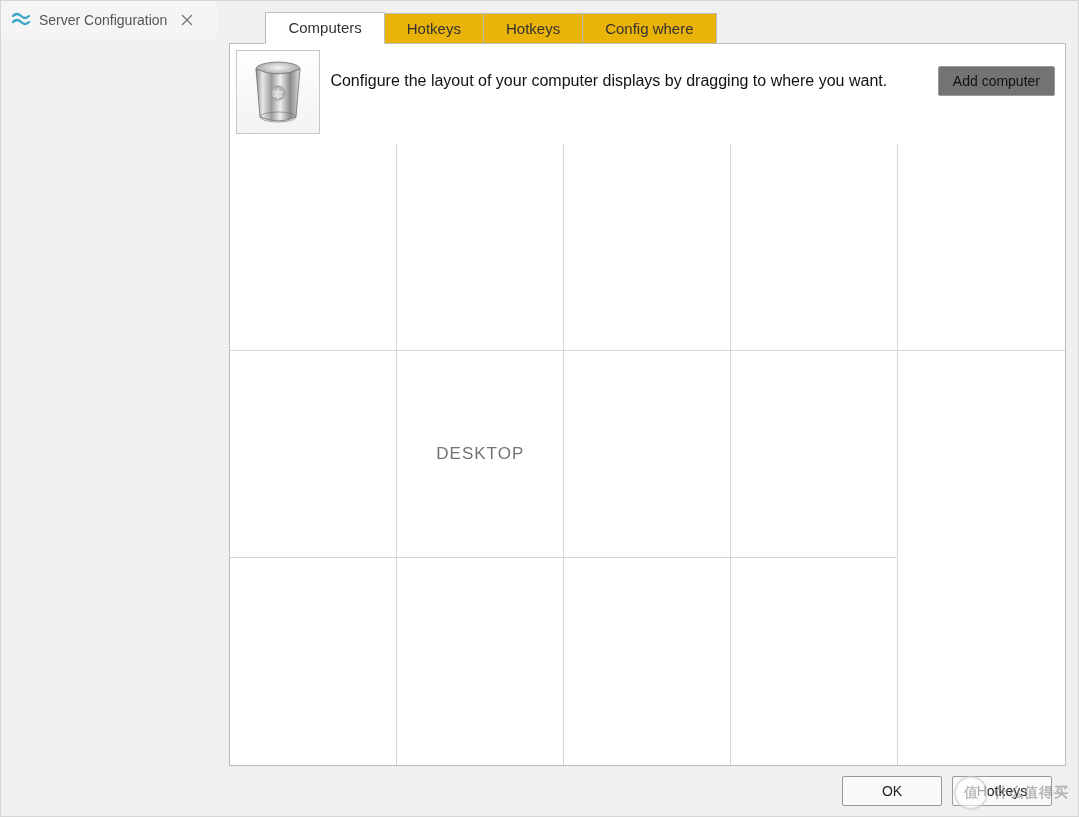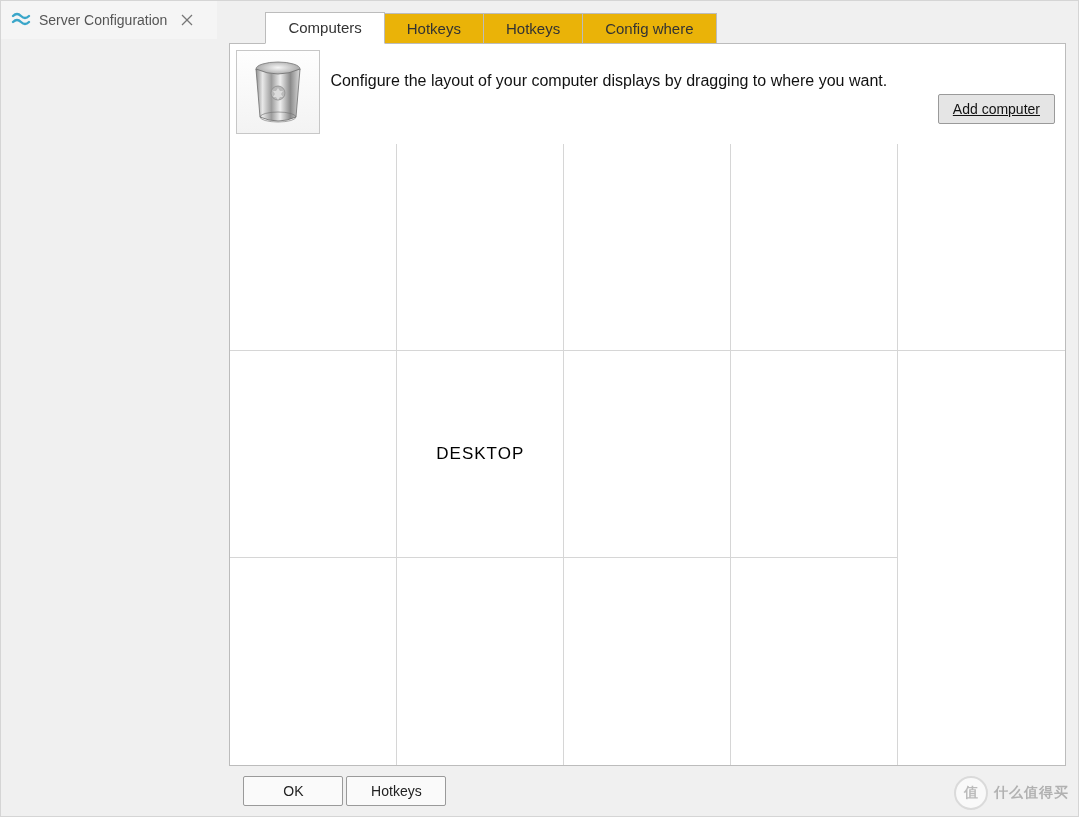--- a/index.html
+++ b/index.html
@@ -88,58 +88,57 @@
     display: flex; align-items: center; justify-content: center;
   }
   .instruction {
     flex: 1;
     font-size: 16px;
     color: #111;
     padding: 20px 10px 0 10px;
     line-height: 1.4;
   }
   .add-btn {
-    margin-top: 44px;
+    margin-top: 16px;
     padding: 6px 14px;
     border: 1px solid #9a9a9a;
-    background: #e5e5e5;
+    background: #737373;
     font-size: 14px;
     color: #111;
     cursor: pointer;
     border-radius: 2px;
-    text-decoration: underline;
   }
 
   .grid {
     flex: 1;
     display: grid;
     grid-template-columns: repeat(5, 1fr);
     grid-template-rows: repeat(3, 1fr);
   }
   .cell {
     border-right: 1px solid #d6d6d6;
     border-bottom: 1px solid #d6d6d6;
     display: flex;
     align-items: center;
     justify-content: center;
     font-size: 17px;
-    color: #000000;
+    color: #737373;
     letter-spacing: 1px;
     user-select: none;
   }
   .cell:nth-child(5n) { border-right: none; }
   .cell:nth-last-child(-n+5) { border-bottom: none; }
 
   .footer {
     height: 50px;
     display: flex;
     align-items: center;
-    justify-content: flex-start;
+    justify-content: flex-end;
     padding: 8px 14px;
-    gap: 3px;
+    gap: 10px;
   }
   .footer button {
     min-width: 100px;
     padding: 6px 20px;
     border: 1px solid #9a9a9a;
     background: #fafafa;
     font-size: 14px;
     color: #222;
     cursor: pointer;
     border-radius: 2px;

